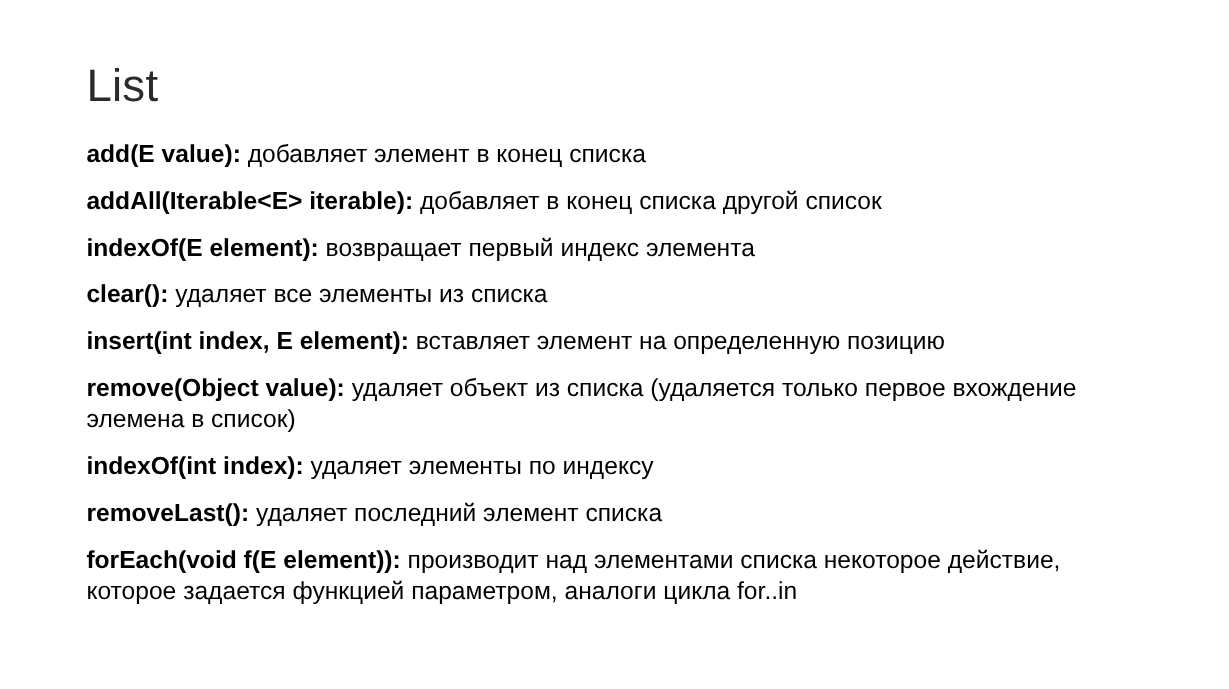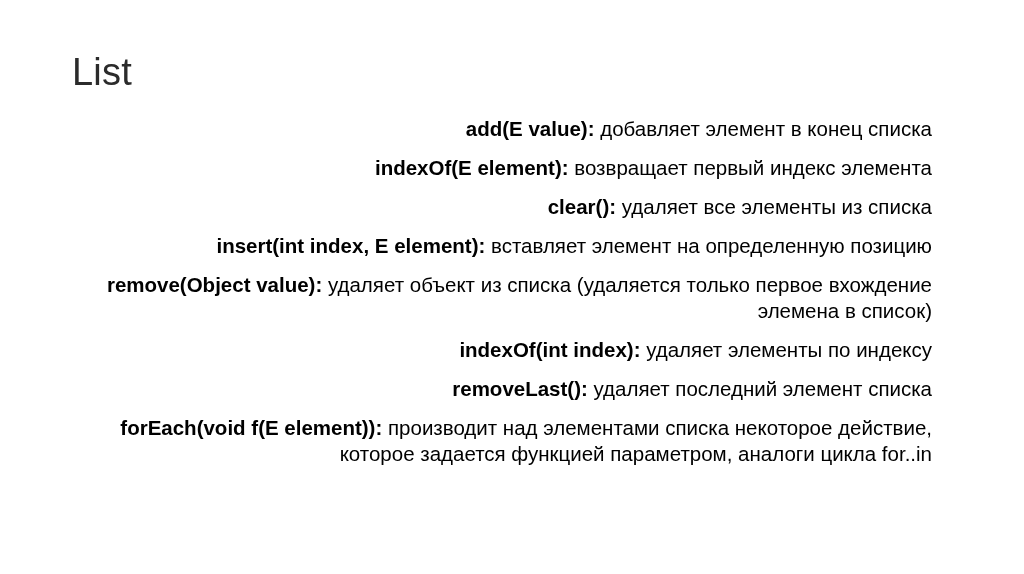--- a/index.html
+++ b/index.html
@@ -33,21 +33,20 @@
     list-style: none;
     margin: 0;
     padding: 0;
   }
   .content-list li {
     font-size: 20.5px;
     line-height: 1.27;
     margin: 0 0 13px 0;
     color: #000000;
     max-width: 860px;
-    text-align: right;
   }
   .content-list li:last-child {
     margin-bottom: 0;
   }
   .sig {
     font-weight: bold;
   }
   .desc {
     font-weight: normal;
   }
@@ -55,20 +54,23 @@
 </head>
 <body>
 
 <div class="slide">
 
   <h1 class="slide-title">List</h1>
 
   <ul class="content-list">
     <li>
       <span class="sig">add(E value):</span><span class="desc"> добавляет элемент в конец списка</span>
+    </li>
+    <li>
+      <span class="sig">addAll(Iterable&lt;E&gt; iterable):</span><span class="desc"> добавляет в конец списка другой список</span>
     </li>
     <li>
       <span class="sig">indexOf(E element):</span><span class="desc"> возвращает первый индекс элемента</span>
     </li>
     <li>
       <span class="sig">clear():</span><span class="desc"> удаляет все элементы из списка</span>
     </li>
     <li>
       <span class="sig">insert(int index, E element):</span><span class="desc"> вставляет элемент на определенную позицию</span>
     </li>

